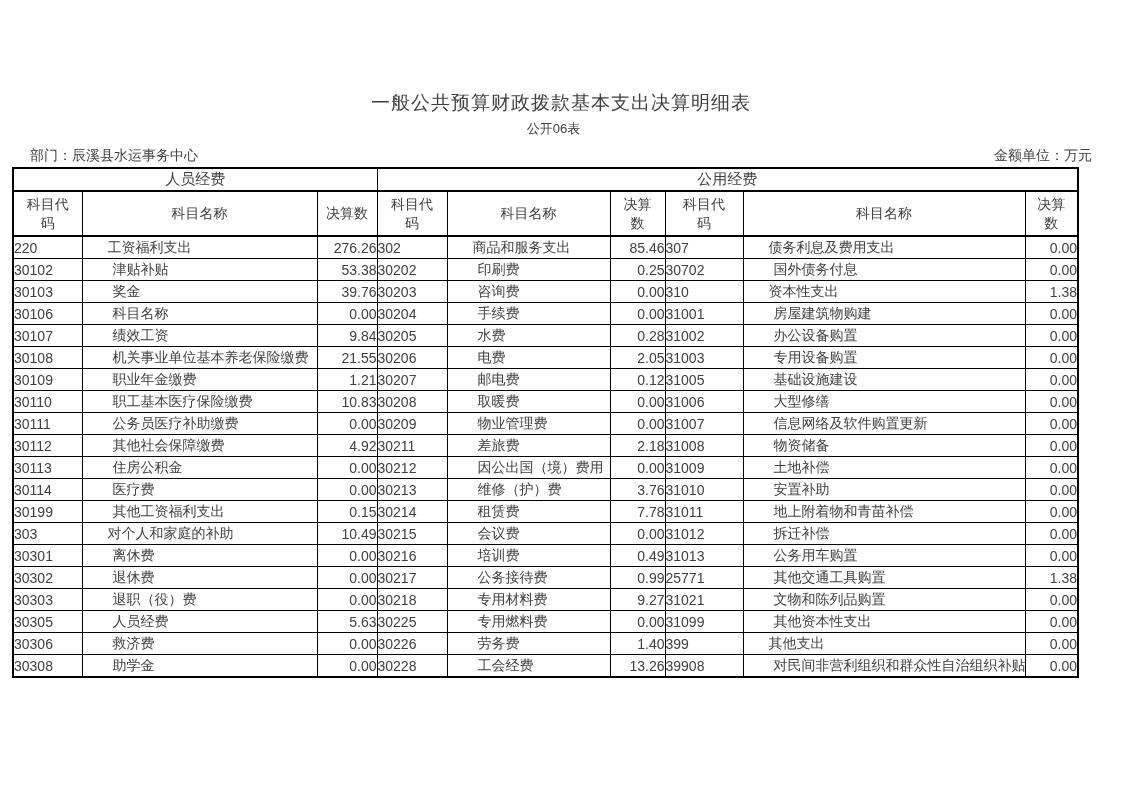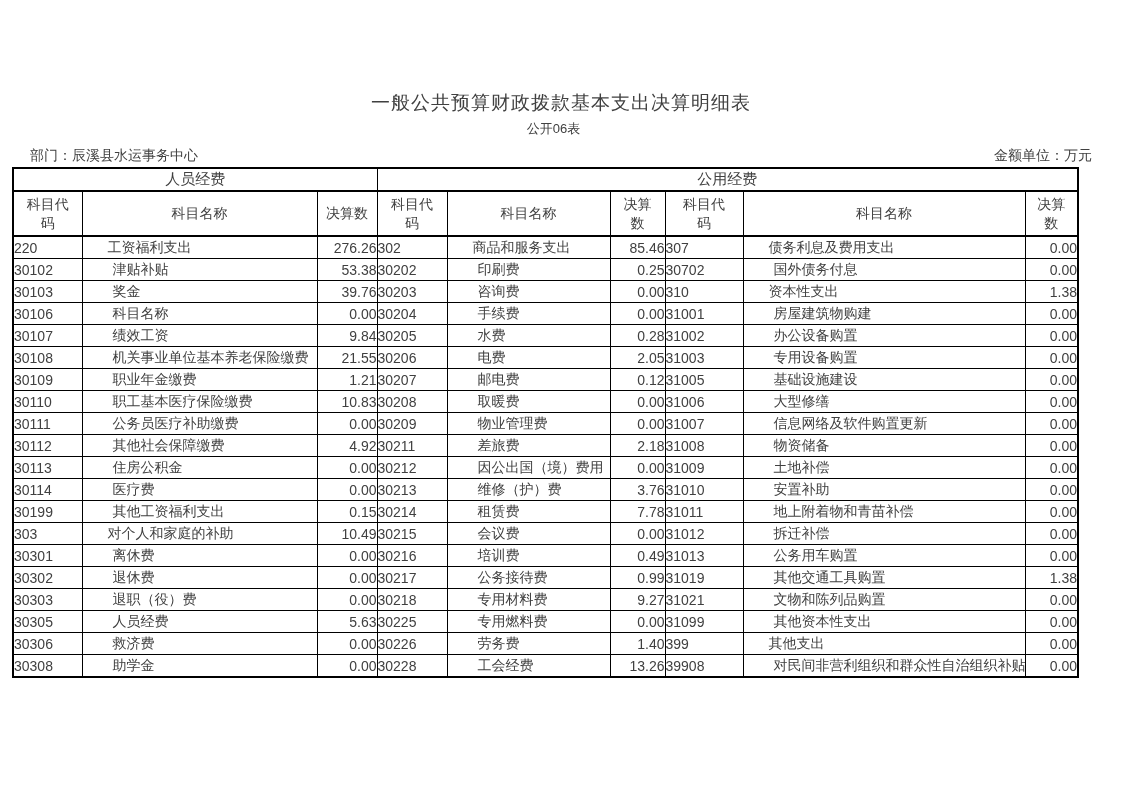--- a/index.html
+++ b/index.html
@@ -251,21 +251,21 @@
           <td class="name lvl2">公务用车购置</td>
           <td class="amt">0.00</td>
         </tr>
         <tr>
           <td class="code">30302</td>
           <td class="name lvl2">退休费</td>
           <td class="amt">0.00</td>
           <td class="code">30217</td>
           <td class="name lvl2">公务接待费</td>
           <td class="amt">0.99</td>
-          <td class="code">31019</td>
+          <td class="code">25771</td>
           <td class="name lvl2">其他交通工具购置</td>
           <td class="amt">1.38</td>
         </tr>
         <tr>
           <td class="code">30303</td>
           <td class="name lvl2">退职（役）费</td>
           <td class="amt">0.00</td>
           <td class="code">30218</td>
           <td class="name lvl2">专用材料费</td>
           <td class="amt">9.27</td>

